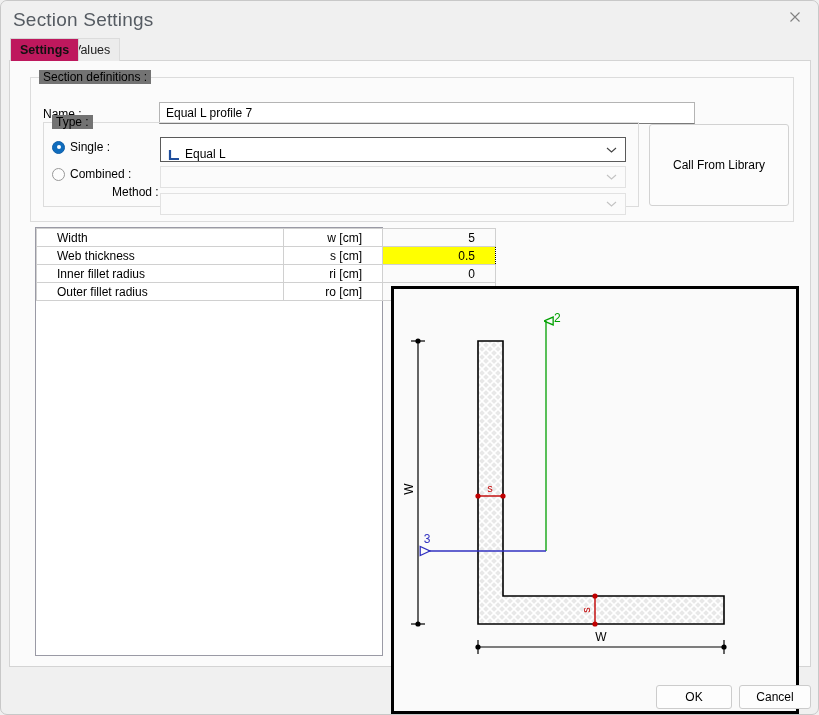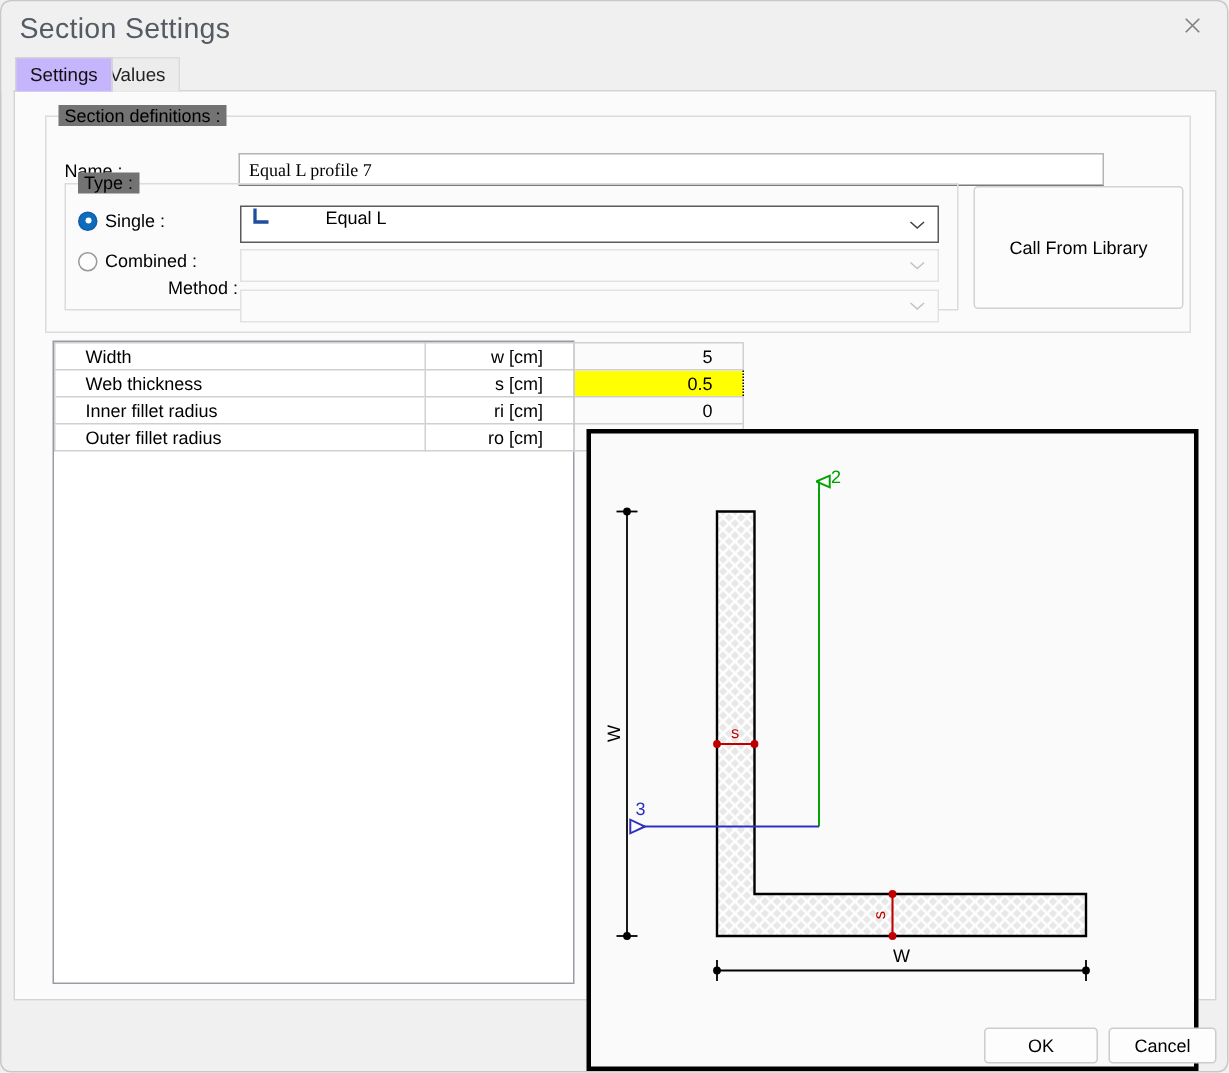--- a/index.html
+++ b/index.html
@@ -68,25 +68,26 @@
     height: 23px;
     padding: 0 9px;
     display: flex;
     align-items: center;
     font-size: 12.5px;
     box-sizing: border-box;
     cursor: pointer;
   }
   .tab-settings {
     left: 9px;
-    background: #c4b5fd;
+    background: #be185d;
     border: 1px solid #d4d4d4;
     border-bottom: none;
     color: #111;
     z-index: 3;
+    font-weight: bold;
   }
   .tab-values {
     left: 62px;
     background: #ececec;
     border: 1px solid #dcdcdc;
     border-bottom: none;
     color: #222;
     z-index: 2;
   }
 
@@ -143,21 +144,21 @@
     border: 1px solid #b4b4b4;
     border-bottom-color: #7a7a7a;
     font-family: "Liberation Sans", sans-serif;
     font-size: 12px;
     color: #000;
     padding: 0 6px;
     outline: none;
   }
   #input-name {
     left: 128px; top: 24px;
-    width: 577px; height: 22px; font-family: Liberation Serif, serif;
+    width: 536px; height: 22px;
   }
 
   
   .radio-row {
     position: absolute;
     display: flex;
     align-items: center;
     cursor: pointer;
     white-space: nowrap;
   }
@@ -189,23 +190,22 @@
   }
   .radio-label { font-size: 12px; color: #000; }
 
   
   .combo {
     position: absolute;
     box-sizing: border-box;
     background: #fff;
     border: 1px solid #5a5a5a;
     display: flex;
-    align-items: flex-start;
-    cursor: pointer;
-    gap: 32px;
+    align-items: flex-end;
+    cursor: pointer;
   }
   .combo.disabled {
     background: #fbfbfb;
     border: 1px solid #e2e2e2;
     cursor: default;
   }
   #combo-single   { left: 116px; top: 14px; width: 466px; height: 25px; }
   #combo-combined { left: 116px; top: 43px; width: 466px; height: 22px; }
   #combo-method   { left: 116px; top: 70px; width: 466px; height: 22px; }
   .combo-icon {

